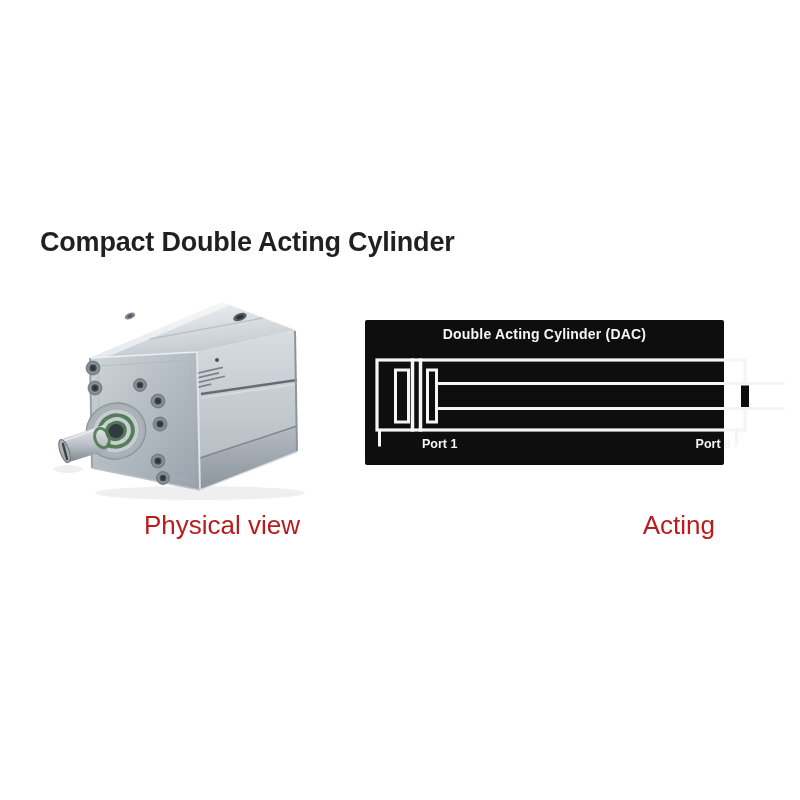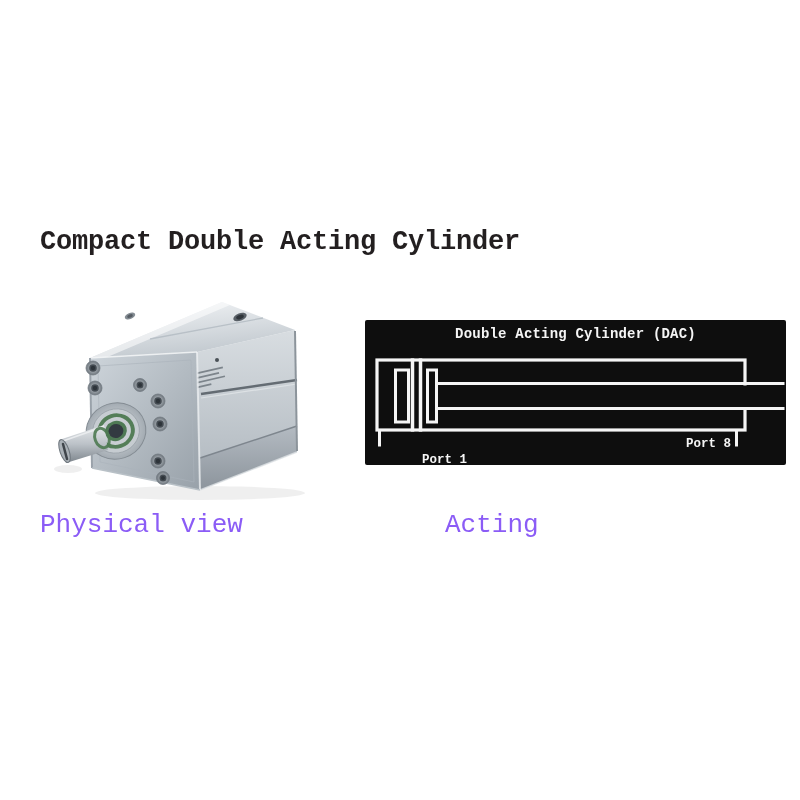--- a/index.html
+++ b/index.html
@@ -1,30 +1,30 @@
 <!DOCTYPE html>
 <html><head>
 <meta charset="utf-8">
 <style>
   html,body{margin:0;padding:0;background:#fff;}
   .page{position:relative;width:800px;height:800px;background:#ffffff;
-        font-family:Liberation Mono, monospace;overflow:hidden;}
+        font-family:Liberation Sans, sans-serif;overflow:hidden;}
   .title{position:absolute;left:40px;top:227px;margin:0;
          font-size:27px;font-weight:bold;letter-spacing:-0.2px;color:#231f20;}
   .photo-wrap{position:absolute;left:50px;top:292px;width:270px;height:210px;margin:0;}
-  .caption{position:absolute;top:510px;font-size:26px;color:#8b5cf6;text-align:left;}
+  .caption{position:absolute;top:510px;font-size:26px;color:#b91c1c;text-align:right;}
   .caption-physical{left:40px;width:260px;}
   .caption-symbol{left:445px;width:270px;}
-  .symbol-box{position:absolute;left:365px;top:320px;width:421px;height:145px;
+  .symbol-box{position:absolute;left:365px;top:320px;width:359px;height:145px;
               background:#0e0e0e;border-radius:2px;}
   .symbol-title{position:absolute;left:0;top:6px;width:100%;text-align:center;
                 font-size:14px;font-weight:bold;color:#f5f5f5;letter-spacing:0.2px;}
   .symbol-svg{position:absolute;left:0;top:0;}
   .port{position:absolute;font-size:12.5px;font-weight:bold;color:#f5f5f5;}
-  .port1{left:23px;top:133px;padding-left:34px;}
+  .port1{left:23px;top:117px;padding-left:34px;}
   .port2{left:305px;top:117px;width:61px;text-align:right;}
 </style>
 </head>
 <body>
 
 <div class="page">
 
   <h1 class="title">Compact Double Acting Cylinder</h1>
 
   <figure class="photo-wrap">

